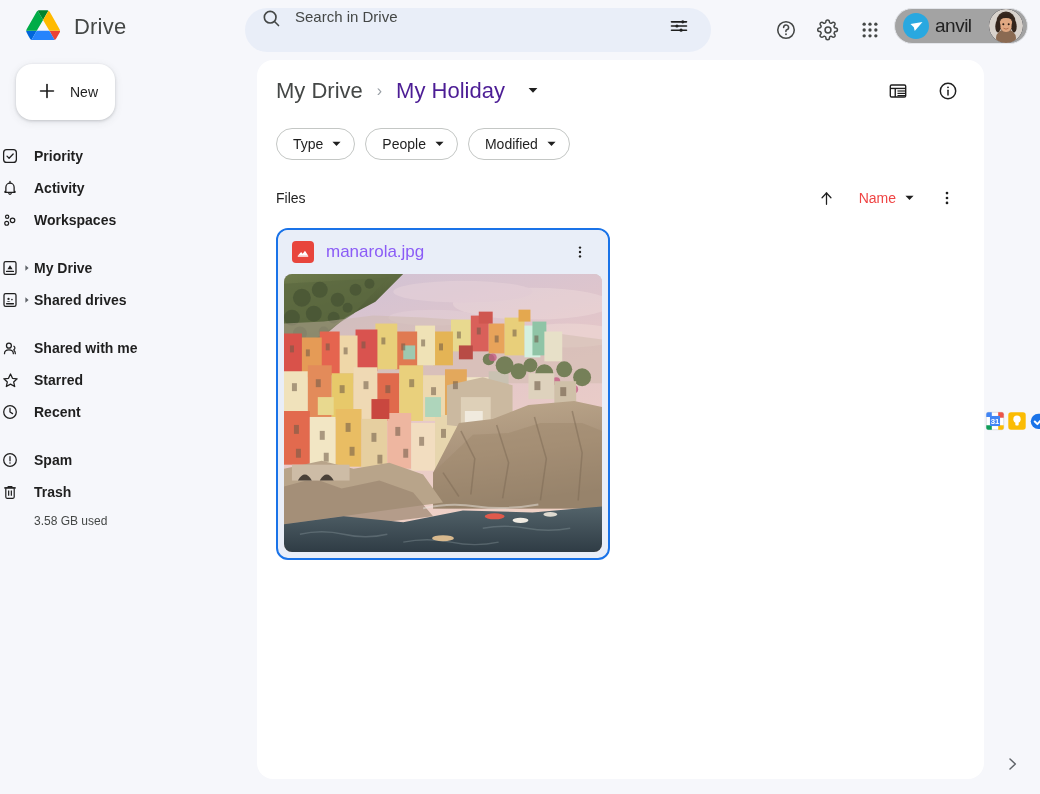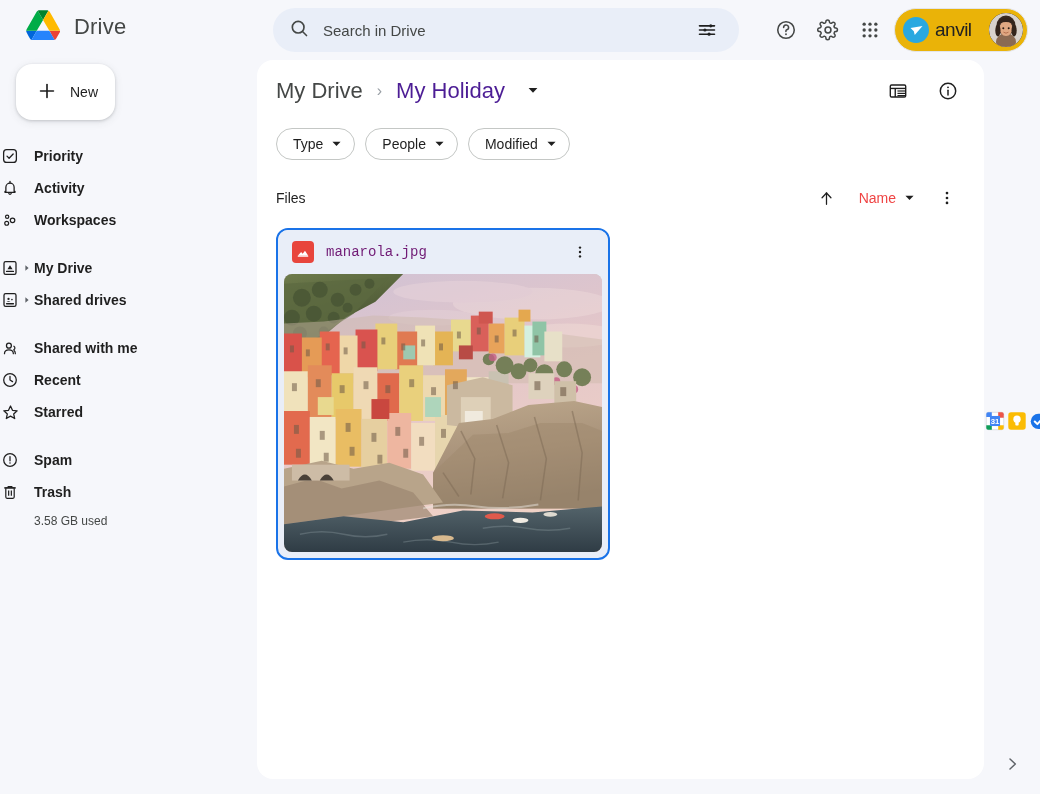--- a/index.html
+++ b/index.html
@@ -18,44 +18,44 @@
     position: absolute; left: 0; top: 0; width: 1040px; height: 60px;
     display: flex; align-items: center;
   }
   .brand {
     position: absolute; left: 26px; top: 10px;
     display: flex; align-items: center; gap: 14px;
   }
   .brand-title { font-size: 22px; color: #444746; letter-spacing: .2px; }
 
   .searchwrap {
-    position: absolute; left: 273px; top: 8px;
+    position: absolute; left: 245px; top: 8px;
     width: 466px; height: 44px;
     background: #e9eef8; border-radius: 24px;
-    display: flex; align-items: center; padding: 0 14px 0 16px;
+    display: flex; align-items: flex-start; padding: 0 14px 0 16px;
   }
   .search-input {
     flex: 1; border: none; outline: none; background: transparent;
     font-family: "Liberation Sans", sans-serif;
     font-size: 15px; color: #1f1f1f; padding-left: 14px;
   }
   .search-input::placeholder { color: #444746; opacity: 1; }
   .icon-btn {
     width: 36px; height: 36px; border-radius: 50%;
     display: flex; align-items: center; justify-content: center;
     border: none; background: transparent; cursor: pointer;
   }
   .top-actions {
     position: absolute; right: 152px; top: 12px;
     display: flex; align-items: center; gap: 6px;
   }
   .account-chip {
     position: absolute; right: 12px; top: 8px;
-    height: 44px; width: 134px;
-    background: #eab308; border: 1px solid #e3e5ea; border-radius: 22px;
+    height: 36px; width: 134px;
+    background: #a3a3a3; border: 1px solid #e3e5ea; border-radius: 22px;
     display: flex; align-items: center; gap: 6px; padding: 0 4px 0 8px;
     cursor: pointer;
   }
   .anvil-logo {
     width: 26px; height: 26px; border-radius: 50%;
     background: #29a8e0; display: flex; align-items: center; justify-content: center;
     flex: 0 0 auto;
   }
   .anvil-word { font-size: 19px; color: #222; letter-spacing: -.5px; font-weight: 400; }
   .avatar {
@@ -136,22 +136,22 @@
   }
   .file-card-head {
     height: 44px; display: flex; align-items: center; gap: 12px;
     padding: 0 10px 0 14px; background: #e9eef8;
   }
   .filetype-ico {
     width: 22px; height: 22px; border-radius: 4px; background: #e8453c;
     display: flex; align-items: center; justify-content: center; flex: 0 0 22px;
   }
   .file-name {
-    font-size: 14px; color: #701a75; flex: 1;
-    white-space: nowrap; overflow: hidden; text-overflow: ellipsis; font-family: Liberation Mono, monospace;
+    font-size: 17px; color: #8b5cf6; flex: 1;
+    white-space: nowrap; overflow: hidden; text-overflow: ellipsis;
   }
   .thumb {
     margin: 0 6px 6px 6px; flex: 1; border-radius: 8px; overflow: hidden;
     position: relative; background: #cfc7bd;
   }
   .thumb svg { display: block; width: 100%; height: 100%; }
 
   
   .rail {
     position: absolute; right: 0; top: 60px; width: 56px; height: 734px;
@@ -361,35 +361,35 @@
             <circle cx="10" cy="8.4" r="3.1"></circle>
             <path d="M4.4 18.6c0-3.1 2.5-5 5.6-5s5.6 1.9 5.6 5" stroke-linecap="round"></path>
             <path d="M16.3 9.2a2.4 2.4 0 0 1 0 4.2M18.1 18.6c0-1.9-.6-3.2-1.6-4" stroke-linecap="round"></path>
           </svg>
         </span>
         <span class="label">Shared with me</span>
       </div>
 
       <div class="navitem">
         <span class="nav-ico">
+          <svg width="19" height="19" viewBox="0 0 24 24" fill="none" stroke="#1f1f1f" stroke-width="1.6" stroke-linejoin="round">
+            <path d="M12 3.8l2.5 5.4 5.9.6-4.4 4 1.3 5.8-5.3-3-5.3 3 1.3-5.8-4.4-4 5.9-.6z"></path>
+          </svg>
+        </span>
+        <span class="label">Starred</span>
+      </div>
+
+      <div class="navitem">
+        <span class="nav-ico">
           <svg width="18" height="18" viewBox="0 0 24 24" fill="none" stroke="#1f1f1f" stroke-width="1.7">
             <circle cx="12" cy="12" r="8.4"></circle>
             <path d="M12 7.2V12l3.4 2.2" stroke-linecap="round" stroke-linejoin="round"></path>
           </svg>
         </span>
         <span class="label">Recent</span>
-      </div>
-
-      <div class="navitem">
-        <span class="nav-ico">
-          <svg width="19" height="19" viewBox="0 0 24 24" fill="none" stroke="#1f1f1f" stroke-width="1.6" stroke-linejoin="round">
-            <path d="M12 3.8l2.5 5.4 5.9.6-4.4 4 1.3 5.8-5.3-3-5.3 3 1.3-5.8-4.4-4 5.9-.6z"></path>
-          </svg>
-        </span>
-        <span class="label">Starred</span>
       </div>
 
       <div class="nav-gap"></div>
 
       <div class="navitem">
         <span class="nav-ico">
           <svg width="18" height="18" viewBox="0 0 24 24" fill="none" stroke="#1f1f1f" stroke-width="1.7">
             <circle cx="12" cy="12" r="8.4"></circle>
             <line x1="12" y1="7.6" x2="12" y2="13" stroke-linecap="round"></line>
             <circle cx="12" cy="16.1" r="1" fill="#1f1f1f" stroke="none"></circle>

